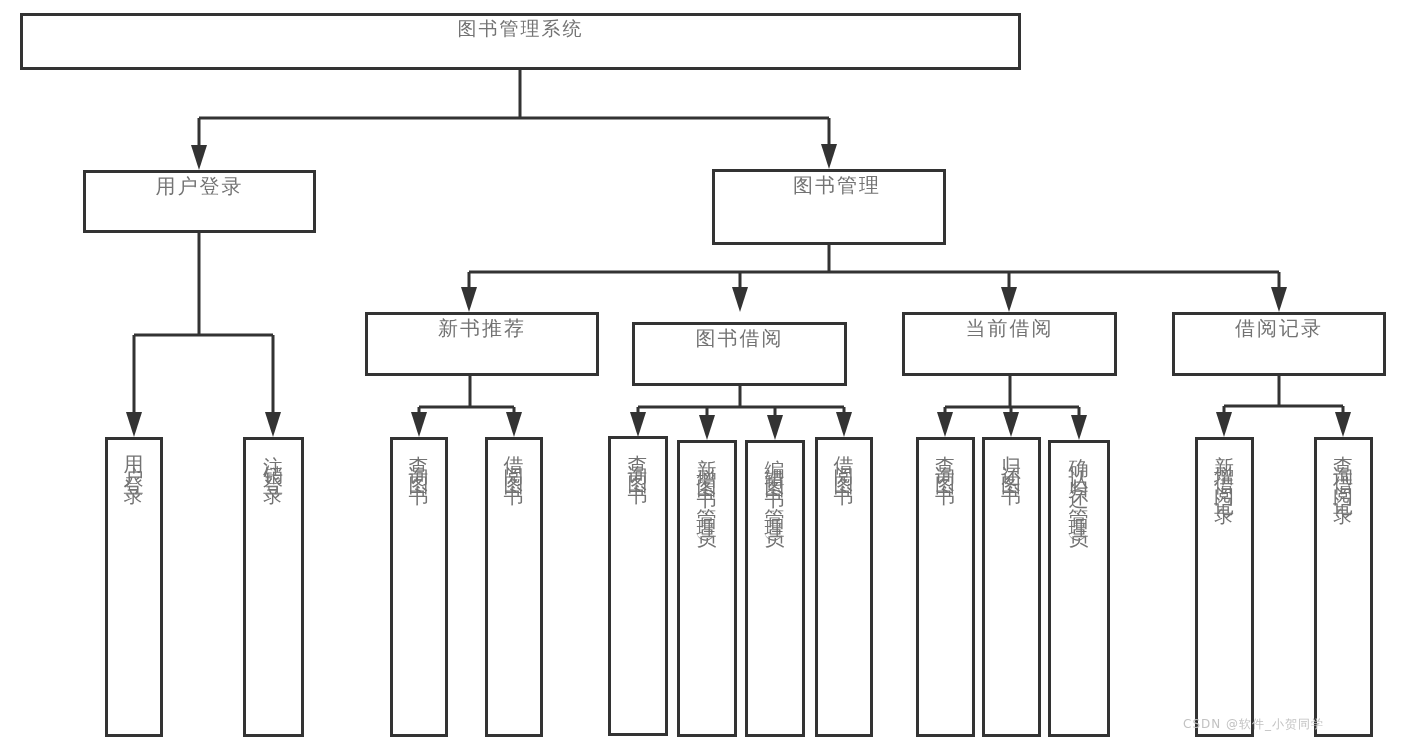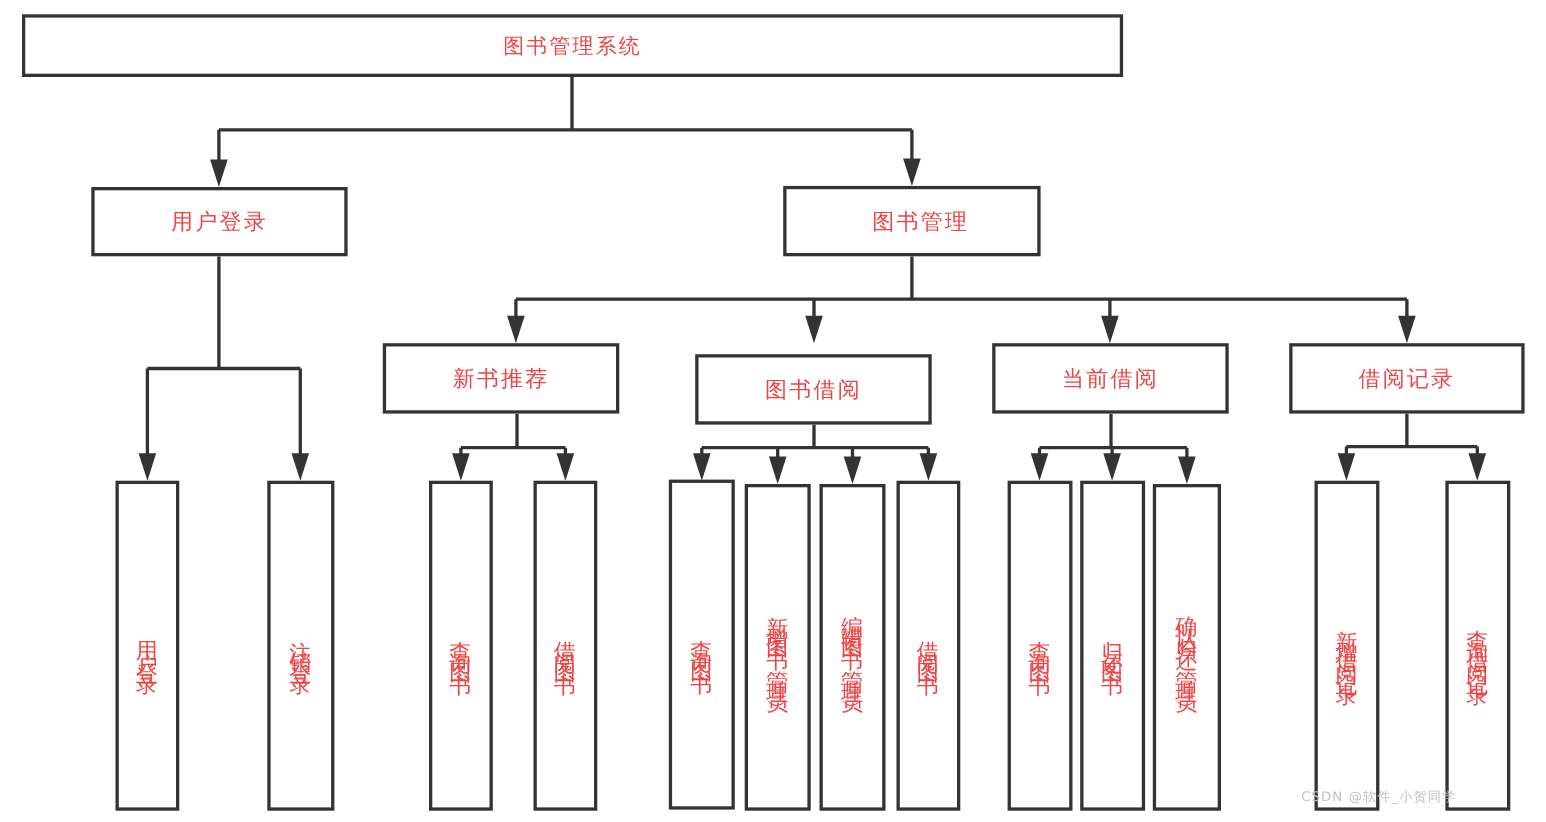--- a/index.html
+++ b/index.html
@@ -10,23 +10,23 @@
     font-family:"DejaVu Sans","Liberation Sans",sans-serif;
     overflow:hidden;
   }
   #wires{position:absolute;left:0;top:0;}
   .box{
     position:absolute;
     box-sizing:border-box;
     border:3px solid #333333;
     background:#ffffff;
     display:flex;
-    align-items:center;
+    align-items:flex-start;
     justify-content:center;
-    color:#ef4444;
+    color:#737373;
   }
   .hlabel{
     font-size:20px;
     letter-spacing:2px;
     white-space:nowrap;
   }
   .root .hlabel{font-size:19px;}
   .vlabel{
     writing-mode:vertical-rl;
     text-orientation:mixed;
@@ -81,25 +81,25 @@
     </g>
   </svg>
 
   <div class="box root" style="left:20px;top:13px;width:1001px;height:57px;">
     <span class="hlabel">图书管理系统</span>
   </div>
 
   <div class="box" style="left:83px;top:170px;width:233px;height:63px;">
     <span class="hlabel">用户登录</span>
   </div>
-  <div class="box" style="left:712px;top:169px;width:234px;height:64px;padding-left:16px;">
+  <div class="box" style="left:712px;top:169px;width:234px;height:76px;padding-left:16px;">
     <span class="hlabel">图书管理</span>
   </div>
 
-  <div class="box" style="left:348px;top:312px;width:215px;height:64px;">
+  <div class="box" style="left:365px;top:312px;width:234px;height:64px;">
     <span class="hlabel">新书推荐</span>
   </div>
   <div class="box" style="left:632px;top:312px;width:215px;height:64px;margin-top:10px;">
     <span class="hlabel">图书借阅</span>
   </div>
   <div class="box" style="left:902px;top:312px;width:215px;height:64px;">
     <span class="hlabel">当前借阅</span>
   </div>
   <div class="box" style="left:1172px;top:312px;width:214px;height:64px;">
     <span class="hlabel">借阅记录</span>

